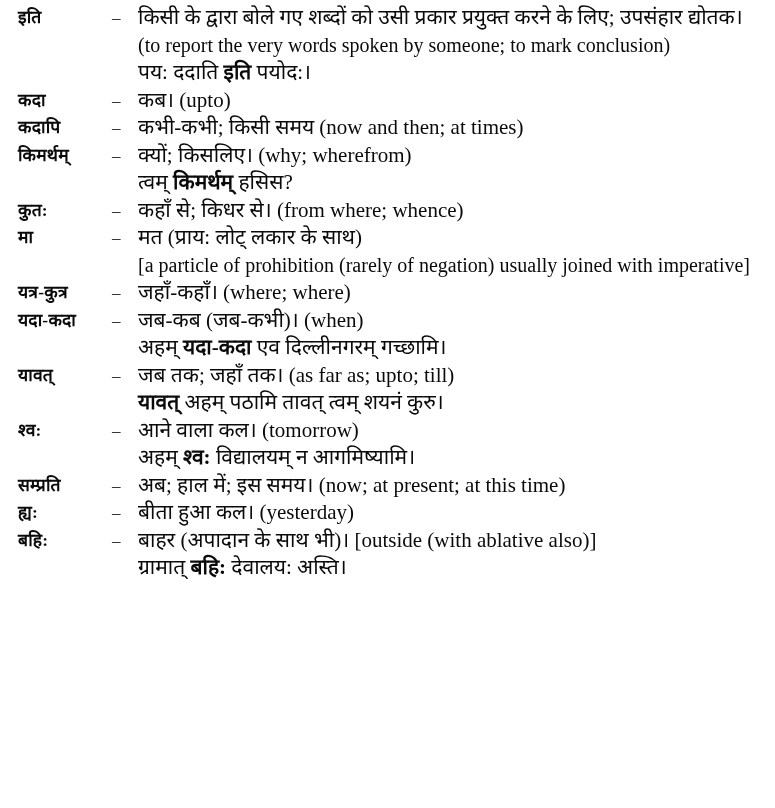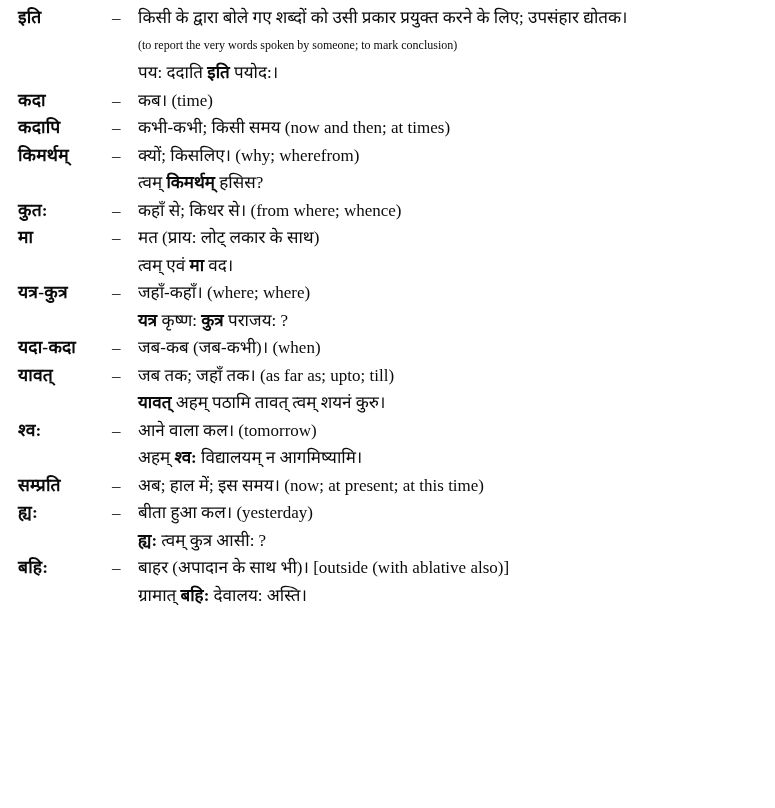--- a/index.html
+++ b/index.html
@@ -48,26 +48,26 @@
     font-size: 17.5px;
     line-height: 27.5px;
     white-space: nowrap;
     letter-spacing: 0.2px;
   }
   .dash {
     font-size: 17px;
     line-height: 27.5px;
   }
   .defline {
-    font-size: 17px;
+    font-size: 21px;
     line-height: 27.5px;
     white-space: nowrap;
   }
   .defline.en {
-    font-size: 12px;
+    font-size: 20px;
   }
   b, .bold {
     font-weight: bold;
   }
 </style>
 </head>
 <body>
 
 <div class="page">
 
@@ -91,21 +91,21 @@
           <td class="col-term">&nbsp;</td>
           <td class="col-dash">&nbsp;</td>
           <td class="col-def">
             <div class="defline"><span>पय: ददाति </span><b>इति</b><span> पयोद:।</span></div>
           </td>
         </tr>
         <tr>
           <td class="col-term"><span class="term">कदा</span></td>
           <td class="col-dash"><span class="dash">–</span></td>
           <td class="col-def">
-            <div class="defline">कब। (time)</div>
+            <div class="defline">कब। (upto)</div>
           </td>
         </tr>
         <tr>
           <td class="col-term"><span class="term">कदापि</span></td>
           <td class="col-dash"><span class="dash">–</span></td>
           <td class="col-def">
             <div class="defline">कभी-कभी; किसी समय (now and then; at times)</div>
           </td>
         </tr>
         <tr>
@@ -133,45 +133,45 @@
           <td class="col-term"><span class="term">मा</span></td>
           <td class="col-dash"><span class="dash">–</span></td>
           <td class="col-def">
             <div class="defline">मत (प्राय: लोट् लकार के साथ)</div>
           </td>
         </tr>
         <tr>
           <td class="col-term">&nbsp;</td>
           <td class="col-dash">&nbsp;</td>
           <td class="col-def">
-            <div class="defline"><span>त्वम् एवं </span><b>मा</b><span> वद।</span></div>
+            <div class="defline en">[a particle of prohibition (rarely of negation) usually joined with imperative]</div>
           </td>
         </tr>
         <tr>
           <td class="col-term"><span class="term">यत्र-कुत्र</span></td>
           <td class="col-dash"><span class="dash">–</span></td>
           <td class="col-def">
             <div class="defline">जहाँ-कहाँ। (where; where)</div>
           </td>
         </tr>
         <tr>
-          <td class="col-term">&nbsp;</td>
-          <td class="col-dash">&nbsp;</td>
-          <td class="col-def">
-            <div class="defline"><b>यत्र</b><span> कृष्ण: </span><b>कुत्र</b><span> पराजय: ?</span></div>
-          </td>
-        </tr>
-        <tr>
           <td class="col-term"><span class="term">यदा-कदा</span></td>
           <td class="col-dash"><span class="dash">–</span></td>
           <td class="col-def">
             <div class="defline">जब-कब (जब-कभी)। (when)</div>
           </td>
         </tr>
         <tr>
+          <td class="col-term">&nbsp;</td>
+          <td class="col-dash">&nbsp;</td>
+          <td class="col-def">
+            <div class="defline"><span>अहम् </span><b>यदा-कदा</b><span> एव दिल्लीनगरम् गच्छामि।</span></div>
+          </td>
+        </tr>
+        <tr>
           <td class="col-term"><span class="term">यावत्</span></td>
           <td class="col-dash"><span class="dash">–</span></td>
           <td class="col-def">
             <div class="defline">जब तक; जहाँ तक। (as far as; upto; till)</div>
           </td>
         </tr>
         <tr>
           <td class="col-term">&nbsp;</td>
           <td class="col-dash">&nbsp;</td>
           <td class="col-def">
@@ -197,27 +197,20 @@
           <td class="col-dash"><span class="dash">–</span></td>
           <td class="col-def">
             <div class="defline">अब; हाल में; इस समय। (now; at present; at this time)</div>
           </td>
         </tr>
         <tr>
           <td class="col-term"><span class="term">ह्य:</span></td>
           <td class="col-dash"><span class="dash">–</span></td>
           <td class="col-def">
             <div class="defline">बीता हुआ कल। (yesterday)</div>
-          </td>
-        </tr>
-        <tr>
-          <td class="col-term">&nbsp;</td>
-          <td class="col-dash">&nbsp;</td>
-          <td class="col-def">
-            <div class="defline"><b>ह्य:</b><span> त्वम् कुत्र आसी: ?</span></div>
           </td>
         </tr>
         <tr>
           <td class="col-term"><span class="term">बहि:</span></td>
           <td class="col-dash"><span class="dash">–</span></td>
           <td class="col-def">
             <div class="defline">बाहर (अपादान के साथ भी)। [outside (with ablative also)]</div>
           </td>
         </tr>
         <tr>

